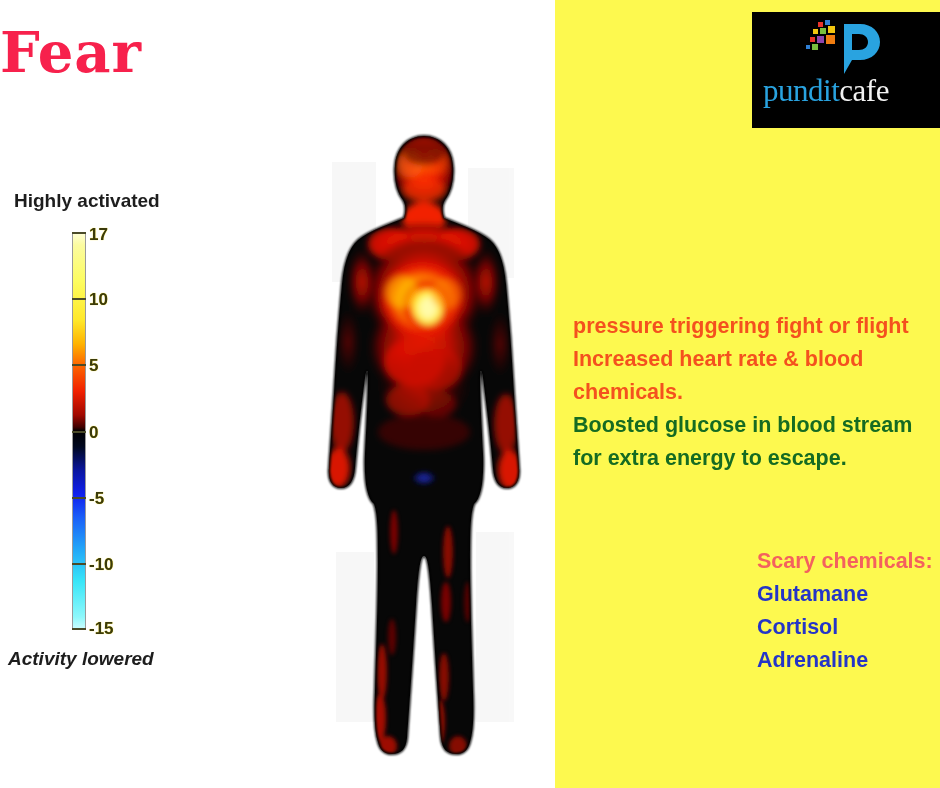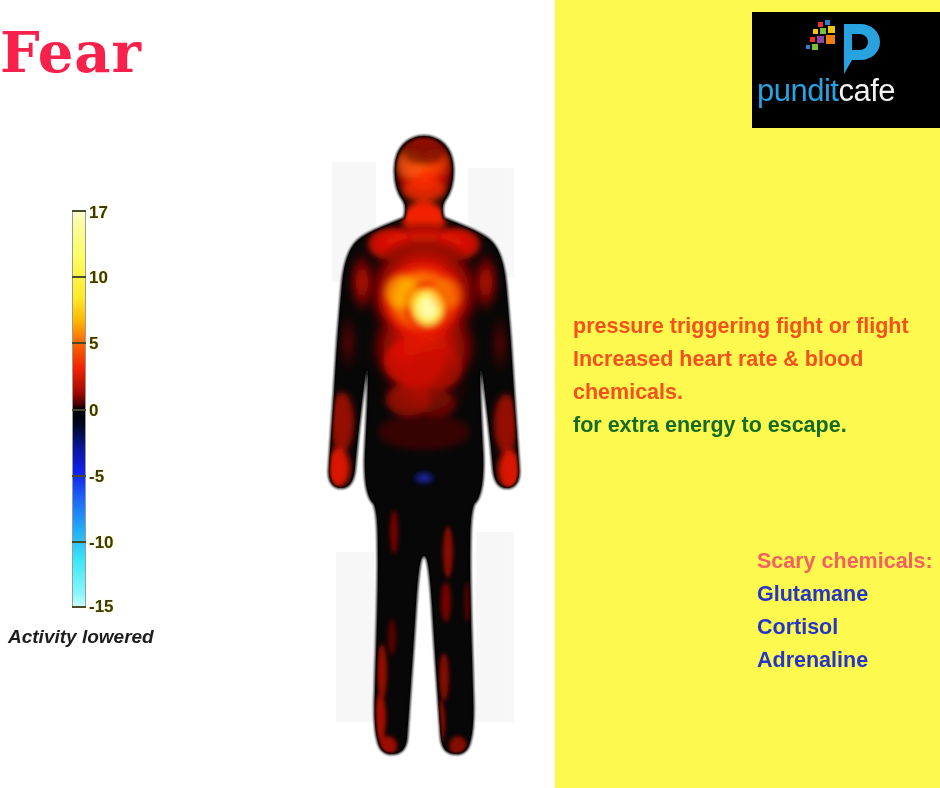--- a/index.html
+++ b/index.html
@@ -144,21 +144,21 @@
     top: 8px;
     width: 80px;
     height: 56px;
   }
   #logo-word {
     position: absolute;
     left: 0;
     top: 62px;
     width: 148px;
     text-align: center;
-    font-family: Liberation Sans, sans-serif;
+    font-family: Liberation Serif, serif;
     font-size: 31px;
     letter-spacing: -0.5px;
     line-height: 1.1;
     white-space: nowrap;
   }
   #logo-word .pundit { color: #29a3e0; }
   #logo-word .cafe  { color: #f2f2f2; }
 
   
   #panel-text {
@@ -189,20 +189,21 @@
   #chemicals .chem-item    { color: #2435c8; }
 </style>
 </head>
 <body>
 
 <div id="stage">
 
   <div id="page-title">Fear</div>
 
   <div id="legend">
+    <div id="legend-top-caption" class="legend-caption">Highly activated</div>
 
     <div id="colorbar-wrap">
       <div id="colorbar"></div>
 
       <div class="tick-mark" style="top:0px"></div>
       <div class="tick-label" style="top:2px">17</div>
 
       <div class="tick-mark" style="top:66px"></div>
       <div class="tick-label" style="top:67px">10</div>
 
@@ -464,20 +465,21 @@
       </div>
     </div>
 
     <div id="panel-text">
       <div class="para-orange">
         <div>pressure triggering fight or flight</div>
         <div>Increased heart rate &amp; blood</div>
         <div>chemicals.</div>
       </div>
       <div class="para-green">
+        <div>Boosted glucose in blood stream</div>
         <div>for extra energy to escape.</div>
       </div>
     </div>
 
     <div id="chemicals">
       <div class="chem-heading">Scary chemicals:</div>
       <div class="chem-item">Glutamane</div>
       <div class="chem-item">Cortisol</div>
       <div class="chem-item">Adrenaline</div>
     </div>

